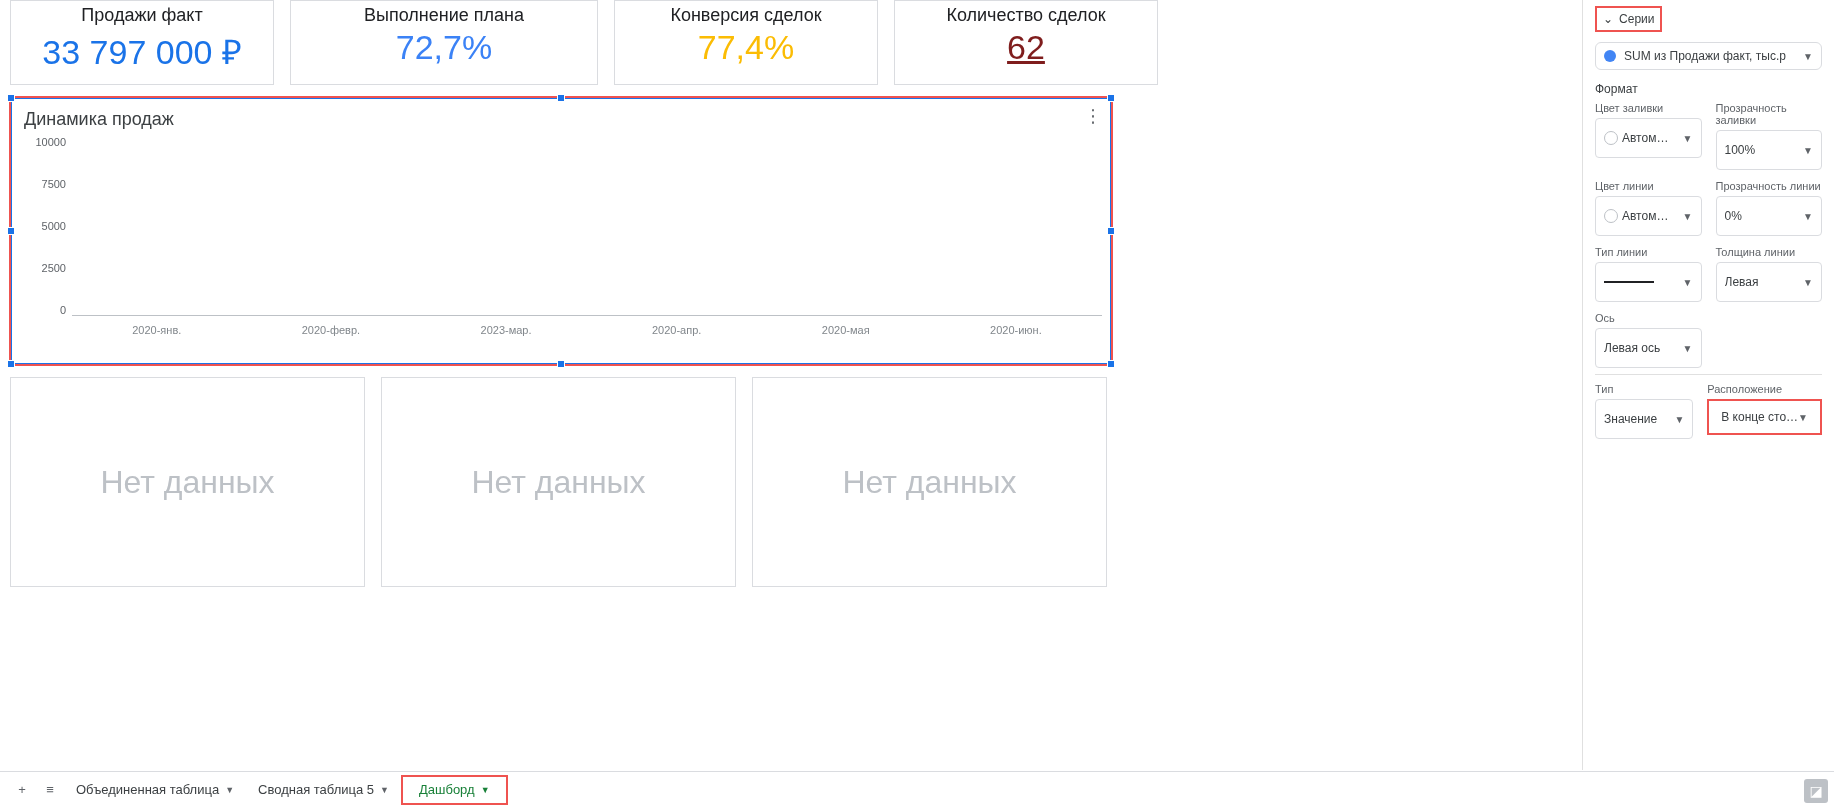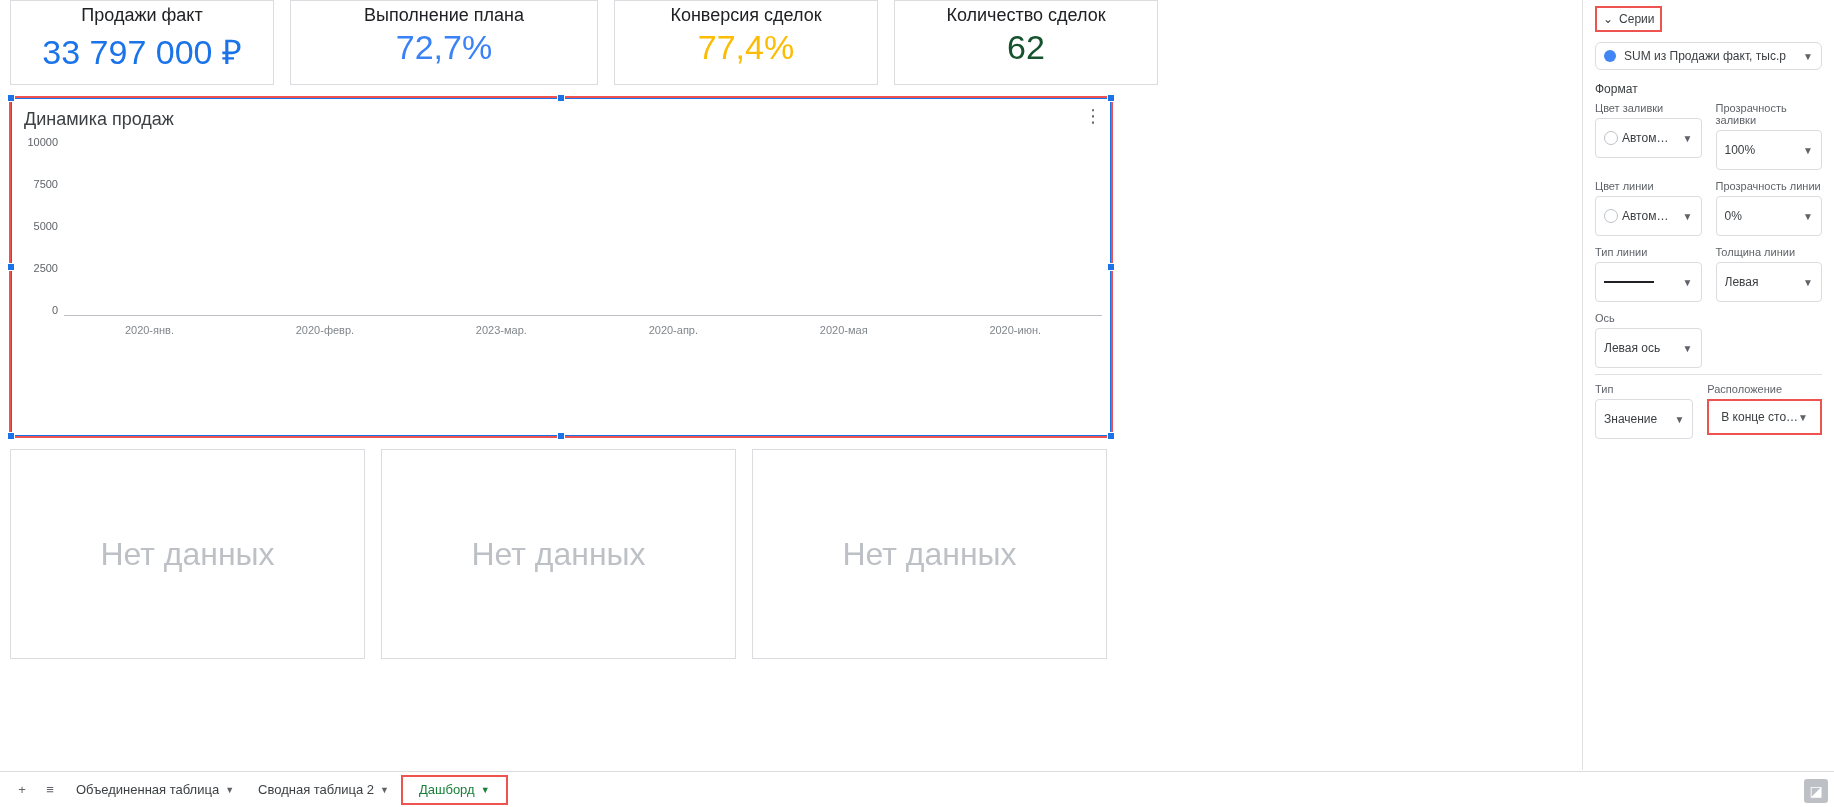--- a/index.html
+++ b/index.html
@@ -15,26 +15,26 @@
 .kpi-card { border: 1px solid #dadce0; background: #fff; text-align: center; padding: 4px 8px 10px; flex: 0 0 auto; }
 .kpi-card:nth-child(1){ width: 264px; }
 .kpi-card:nth-child(2){ width: 308px; }
 .kpi-card:nth-child(3){ width: 264px; }
 .kpi-card:nth-child(4){ width: 264px; }
 .kpi-label { font-size: 18px; color: #202124; margin-bottom: 2px; }
 .kpi-value { font-size: 34px; font-weight: 400; }
 .kpi-blue .kpi-value { color: #1a73e8; }
 .kpi-red .kpi-value { color: #3b82f6; }
 .kpi-orange .kpi-value { color: #fbbc04; }
-.kpi-green .kpi-value { color: #14532d; }
-
-.chart-card { border: 2px solid #1a73e8; outline: 2px solid #ef5350; outline-offset: -1px; position: relative; background: #fff; height: 340px; width: 1102px; margin-bottom: 12px; }
+.kpi-green .kpi-value { color: #7f1d1d; text-decoration: underline; }
+
+.chart-card { border: 2px solid #1a73e8; outline: 2px solid #ef5350; outline-offset: -1px; position: relative; background: #fff; height: 268px; width: 1102px; margin-bottom: 12px; }
 .chart-title { font-size: 18px; color: #3c4043; padding: 10px 12px 2px; }
 .chart-card .kebab { position: absolute; right: 8px; top: 6px; font-size: 18px; color: #5f6368; cursor: pointer; }
-.chart-body { display: flex; height: 210px; padding: 0 8px 6px 8px; }
+.chart-body { display: flex; height: 210px; padding: 0 8px 6px 8px; margin-left: 8px; }
 .y-axis { display: flex; flex-direction: column; justify-content: space-between; font-size: 11px; color: #5f6368; text-align: right; width: 44px; padding: 4px 6px 20px 0; }
 .plot { flex: 1; position: relative; }
 .bars-inner { position:absolute; left:0; right:0; top:0; bottom:20px; display:flex; justify-content:space-around; align-items:flex-end; }
 .bar-outer { text-align: center; width: 16.6%; }
 .bar-col { background: #4285f4; width: 78%; margin: 0 auto; position: relative; }
 .bar-val { position:absolute; top:2px; left:50%; transform:translateX(-50%); font-size:11px; color:#fff; }
 .x-axis { position: absolute; left: 0; right: 0; bottom: 0; display: flex; justify-content: space-around; font-size: 11px; color: #80868b; }
 .plot-baseline{ position:absolute; left:0; right:0; bottom:20px; border-top:1px solid #bdc1c6; }
 .sel-handle { position:absolute; width:8px; height:8px; background:#1a73e8; border:1px solid #fff; }
 .sh-tl{top:-5px;left:-5px;} .sh-tr{top:-5px;right:-5px;} .sh-bl{bottom:-5px;left:-5px;} .sh-br{bottom:-5px;right:-5px;}
@@ -275,21 +275,21 @@
 </div>
 
 <div class="sheet-bar">
   <div class="icon-btn">+</div>
   <div class="icon-btn">≡</div>
   <div class="sheet-tab">
       <span>Объединенная таблица</span>
       <span class="caret">▼</span>
     </div>
   <div class="sheet-tab">
-      <span>Сводная таблица 2</span>
+      <span>Сводная таблица 5</span>
       <span class="caret">▼</span>
     </div>
   <div class="tab-box-red">
     <div class="sheet-tab active">
         <span>Дашборд</span>
         <span class="caret" style="color:#188038;">▼</span>
       </div>
   </div>
   <div class="bottom-right-sq">◪</div>
 </div>

